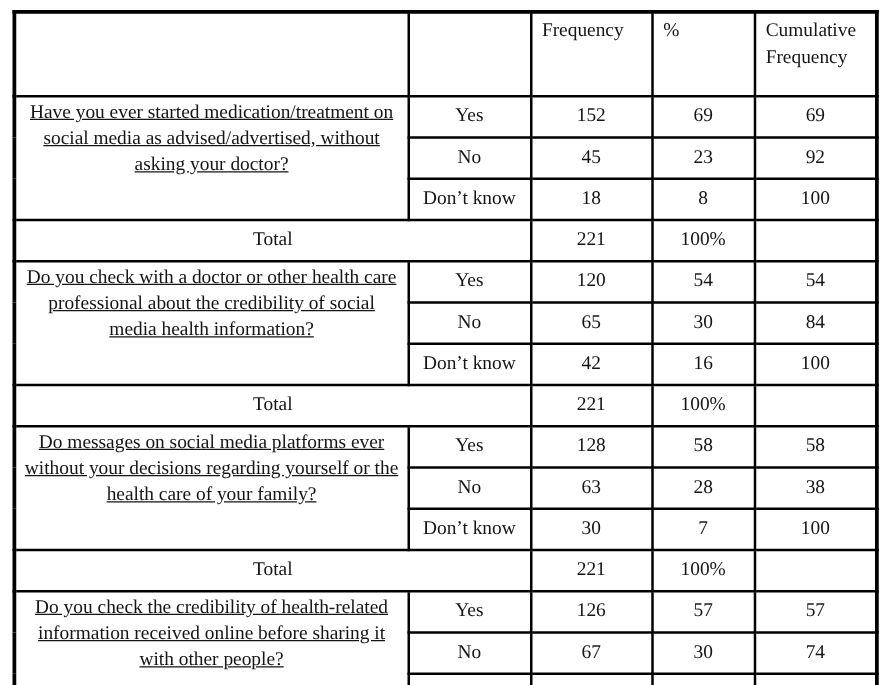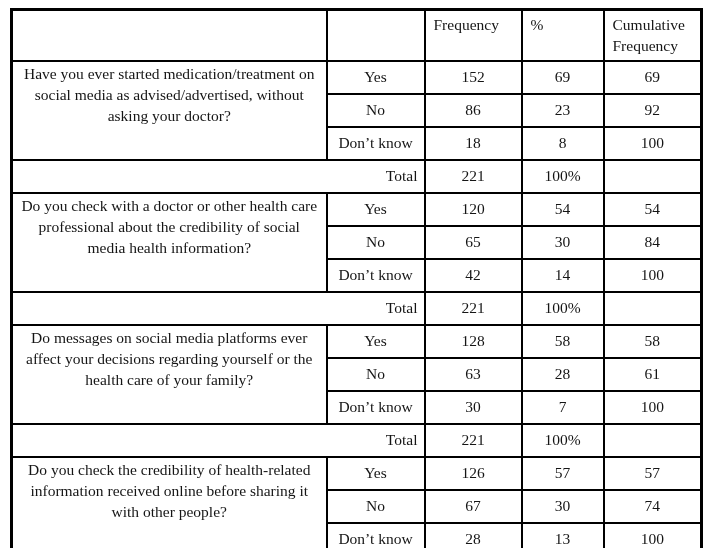--- a/index.html
+++ b/index.html
@@ -31,42 +31,43 @@
     border: 2px solid #000;
     font-size: 15.5px;
     line-height: 1.35;
     padding: 2px 6px;
     overflow: hidden;
   }
   tr.header-row td {
     height: 43px;
     vertical-align: top;
     text-align: left;
-    padding: 4px 4px 2px 8px;
+    padding: 4px 4px 18px 8px;
   }
   tr.data-row td {
     height: 27px;
     text-align: center;
   }
   td.question-cell {
     vertical-align: top;
     text-align: justify;
     padding: 5px 8px 4px 8px;
+    text-decoration: underline;
   }
   td.answer-cell {
     text-align: center;
     vertical-align: middle;
   }
   td.num-cell {
     text-align: center;
     vertical-align: middle;
     margin-left: 28px;
   }
   td.total-label-cell {
-    text-align: right;
+    text-align: center;
     vertical-align: middle;
   }
   tr.total-row td {
     height: 27px;
   }
 </style>
 </head>
 <body>
 
 <div class="page">
@@ -90,21 +91,21 @@
 
     <tr class="data-row">
       <td class="question-cell" rowspan="3">Have you ever started medication/treatment on social media as advised/advertised, without asking your doctor?</td>
       <td class="answer-cell">Yes</td>
       <td class="num-cell">152</td>
       <td class="num-cell">69</td>
       <td class="num-cell">69</td>
     </tr>
     <tr class="data-row">
       <td class="answer-cell">No</td>
-      <td class="num-cell">86</td>
+      <td class="num-cell">45</td>
       <td class="num-cell">23</td>
       <td class="num-cell">92</td>
     </tr>
     <tr class="data-row">
       <td class="answer-cell">Don’t know</td>
       <td class="num-cell">18</td>
       <td class="num-cell">8</td>
       <td class="num-cell">100</td>
     </tr>
     <tr class="total-row">
@@ -123,42 +124,42 @@
     </tr>
     <tr class="data-row">
       <td class="answer-cell">No</td>
       <td class="num-cell">65</td>
       <td class="num-cell">30</td>
       <td class="num-cell">84</td>
     </tr>
     <tr class="data-row">
       <td class="answer-cell">Don’t know</td>
       <td class="num-cell">42</td>
-      <td class="num-cell">14</td>
+      <td class="num-cell">16</td>
       <td class="num-cell">100</td>
     </tr>
     <tr class="total-row">
       <td class="total-label-cell" colspan="2">Total</td>
       <td class="num-cell">221</td>
       <td class="num-cell">100%</td>
       <td class="num-cell"></td>
     </tr>
 
     <tr class="data-row">
-      <td class="question-cell" rowspan="3">Do messages on social media platforms ever affect your decisions regarding yourself or the health care of your family?</td>
+      <td class="question-cell" rowspan="3">Do messages on social media platforms ever without your decisions regarding yourself or the health care of your family?</td>
       <td class="answer-cell">Yes</td>
       <td class="num-cell">128</td>
       <td class="num-cell">58</td>
       <td class="num-cell">58</td>
     </tr>
     <tr class="data-row">
       <td class="answer-cell">No</td>
       <td class="num-cell">63</td>
       <td class="num-cell">28</td>
-      <td class="num-cell">61</td>
+      <td class="num-cell">38</td>
     </tr>
     <tr class="data-row">
       <td class="answer-cell">Don’t know</td>
       <td class="num-cell">30</td>
       <td class="num-cell">7</td>
       <td class="num-cell">100</td>
     </tr>
     <tr class="total-row">
       <td class="total-label-cell" colspan="2">Total</td>
       <td class="num-cell">221</td>

